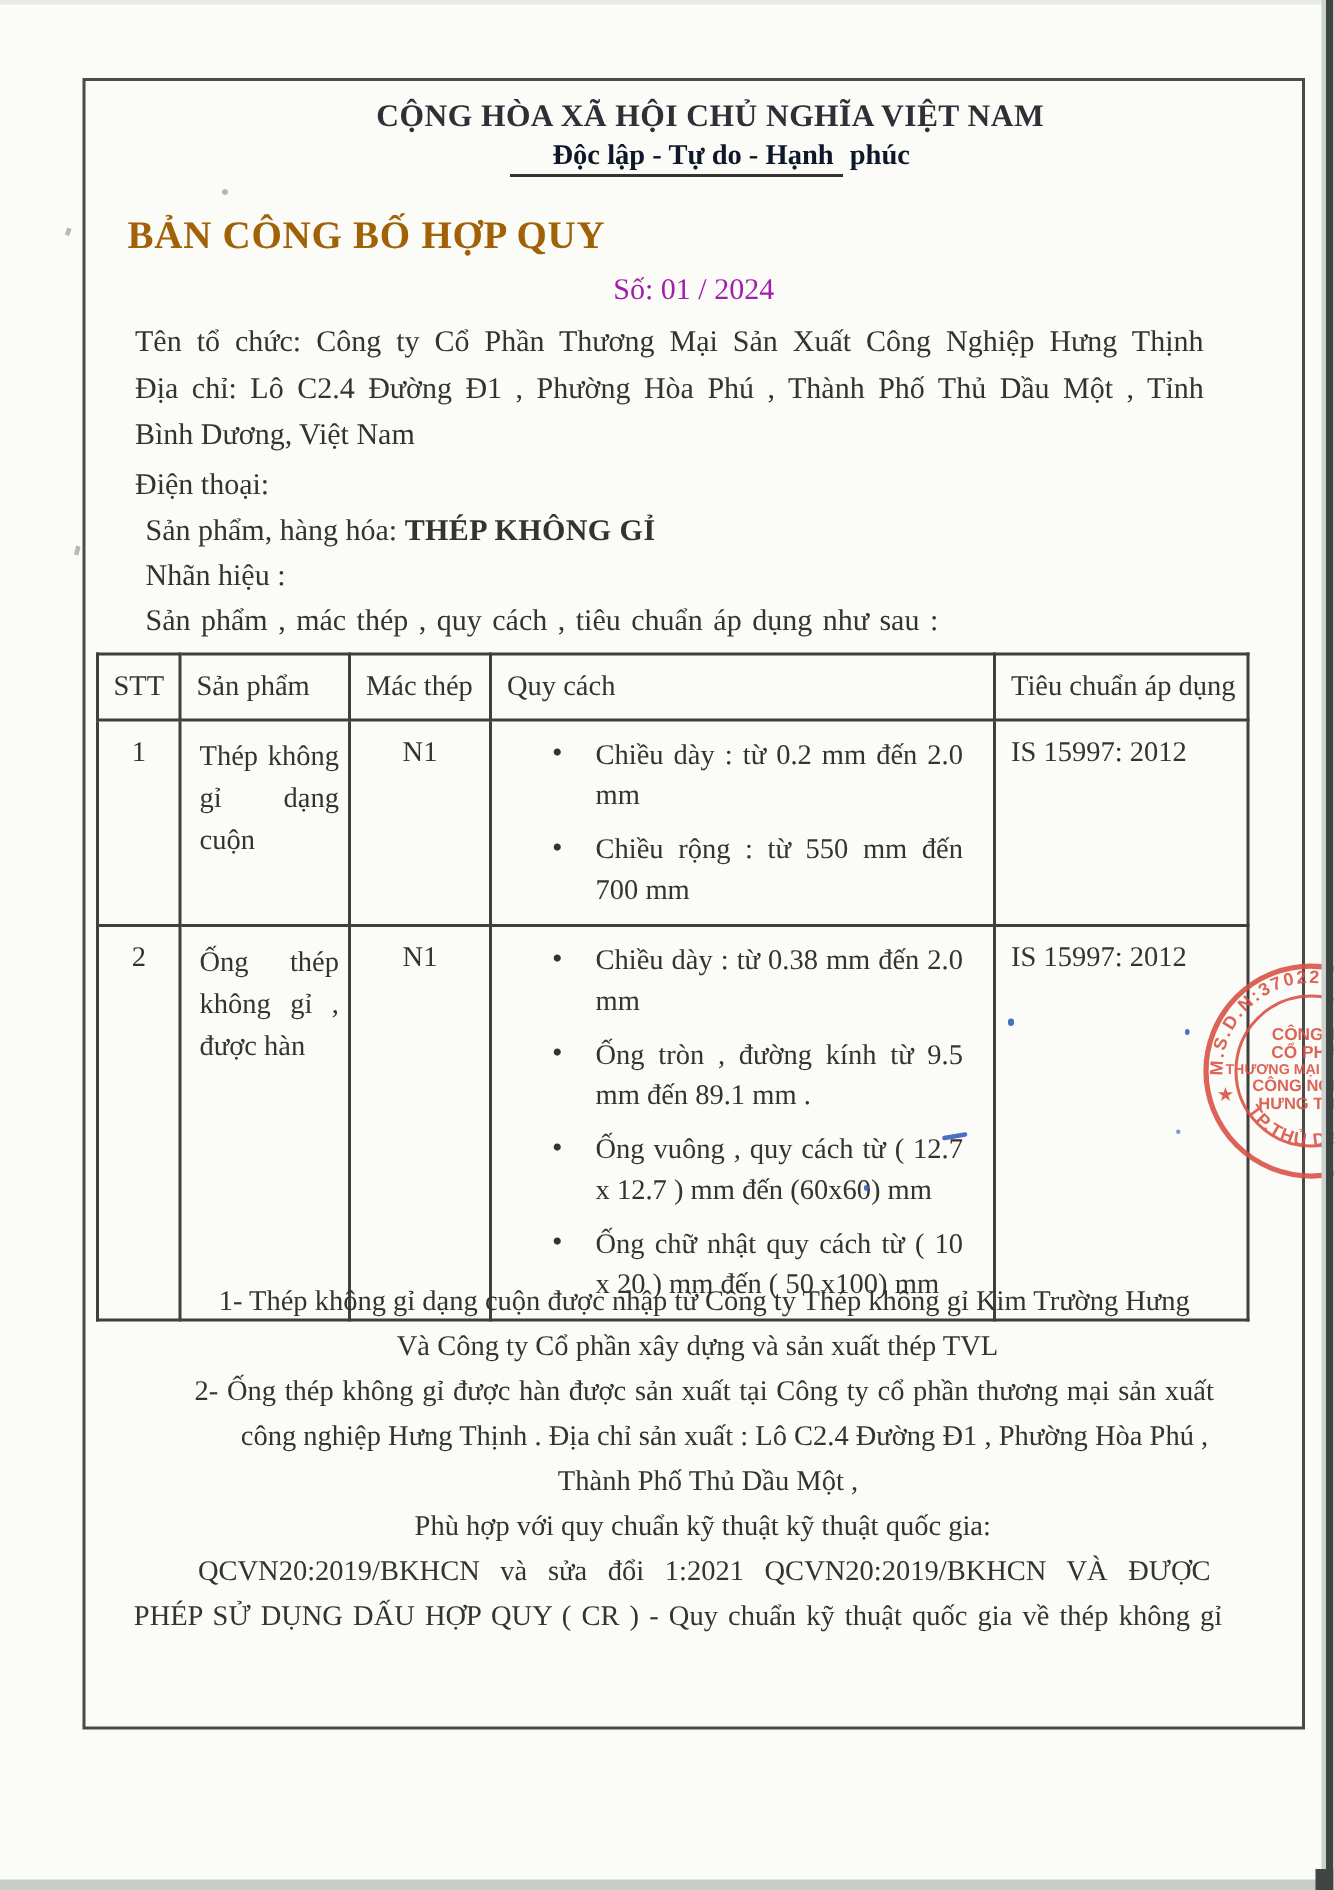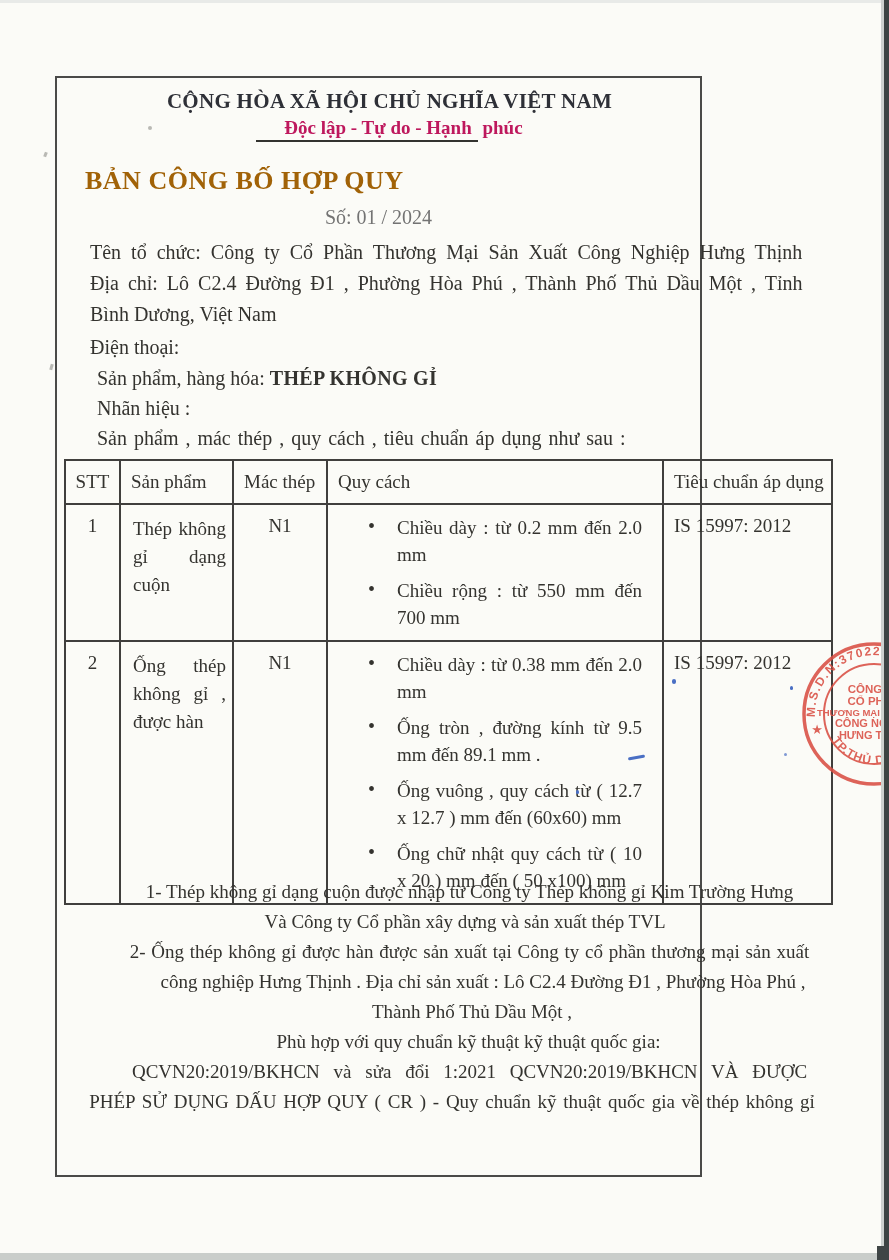--- a/index.html
+++ b/index.html
@@ -11,35 +11,35 @@
   }
   
   .scan-top{position:absolute;left:0;top:0;width:889px;height:3px;background:#e8eae8;}
   .scan-right-light{position:absolute;left:881px;top:0;width:3px;height:1260px;background:#cdd1ce;z-index:40;}
   .scan-right{position:absolute;left:884px;top:0;width:5px;height:1260px;background:#3d4443;z-index:41;}
   .scan-bottom{position:absolute;left:0;top:1253px;width:884px;height:7px;background:#c9cdca;z-index:40;}
   .scan-corner{position:absolute;left:877px;top:1246px;width:12px;height:14px;background:#3f4545;z-index:42;}
 
   
   .frame{
-    position:absolute;left:55px;top:76px;width:647px;height:1101px;
+    position:absolute;left:55px;top:52px;width:815px;height:1101px;
     border:2px solid #4a4a48;box-sizing:border-box;
   }
   .abs{position:absolute;}
 
   
   .nat1{top:11px;left:0;width:100%;text-align:center;padding-left:22px;box-sizing:border-box;
         font-size:21px;font-weight:bold;color:#2e3037;letter-spacing:.3px;}
   .nat2{top:39px;left:0;width:100%;text-align:center;padding-left:22px;box-sizing:border-box;
-        font-size:19px;font-weight:bold;color:#be185d;}
+        font-size:19px;font-weight:bold;color:#0f172a;}
   .nat2 .u{border-bottom:2px solid #33332f;padding:0 6px 2px 28px;}
   .doc-title{top:88px;left:0;width:100%;padding-left:28px;box-sizing:border-box;
         font-size:26px;font-weight:bold;color:#a16207;letter-spacing:.5px;}
   .doc-no{top:128px;left:0;width:100%;text-align:center;box-sizing:border-box;
-        font-size:20px;color:#737373;}
+        font-size:20px;color:#a21caf;}
 
   
   .line{font-size:20px;line-height:31px;white-space:nowrap;}
   .org{top:159px;left:33px;width:752px;}
   .org .ws5{word-spacing:5px;}
   .org .ws4{word-spacing:4px;}
   .phone{top:254px;left:33px;}
   .prod{top:285px;left:40px;}
   .prod b{font-size:20px;letter-spacing:.3px;}
   .brand{top:315px;left:40px;}

